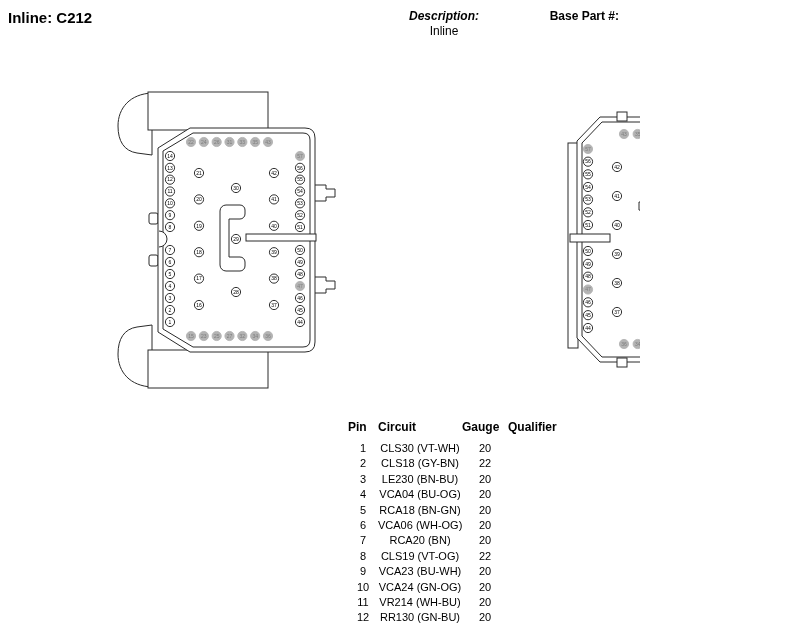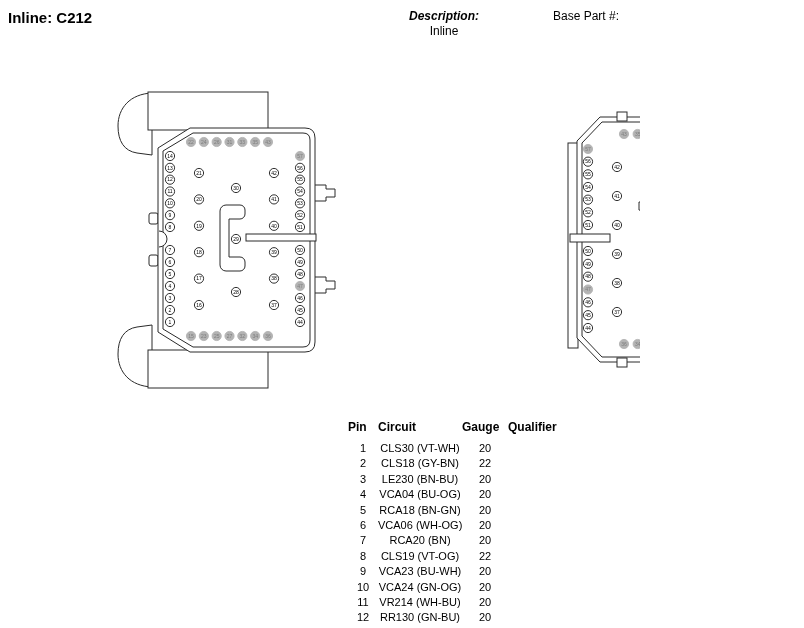--- a/index.html
+++ b/index.html
@@ -2,21 +2,21 @@
 <html><head>
 <meta charset="utf-8">
 <style>
   html,body{margin:0;padding:0;background:#fff;}
   .page{position:relative;width:640px;height:628px;background:#ffffff;
         font-family:"Liberation Sans",sans-serif;color:#000;overflow:hidden;}
   .hdr-title{position:absolute;left:8px;top:9px;font-size:15px;font-weight:bold;}
   .hdr-desc{position:absolute;left:384px;top:9px;width:120px;text-align:center;
             font-size:12px;line-height:15px;}
   .hdr-desc .b{font-weight:bold;font-style:italic;}
-  .hdr-base{position:absolute;right:21px;top:9px;font-size:12px;font-weight:normal;}
+  .hdr-base{position:absolute;right:21px;top:9px;font-size:12px;font-weight:bold;}
   .conn-title{position:absolute;top:55px;text-align:center;font-size:12px;line-height:13px;}
   .conn-title .b{font-weight:bold;}
   #male-title-block{left:103px;width:250px;}
   #female-title-block{left:553px;width:226px;}
   .conn-svg{position:absolute;}
   #male-svg{left:100px;top:85px;}
   #female-svg{left:555px;top:85px;}
   #pin-table{position:absolute;left:348px;top:420px;display:grid;
              grid-template-columns:30px 84px 46px 64px;font-size:11px;}
   #pin-table .th{font-weight:bold;font-size:12px;height:21px;text-align:left;white-space:nowrap;}

